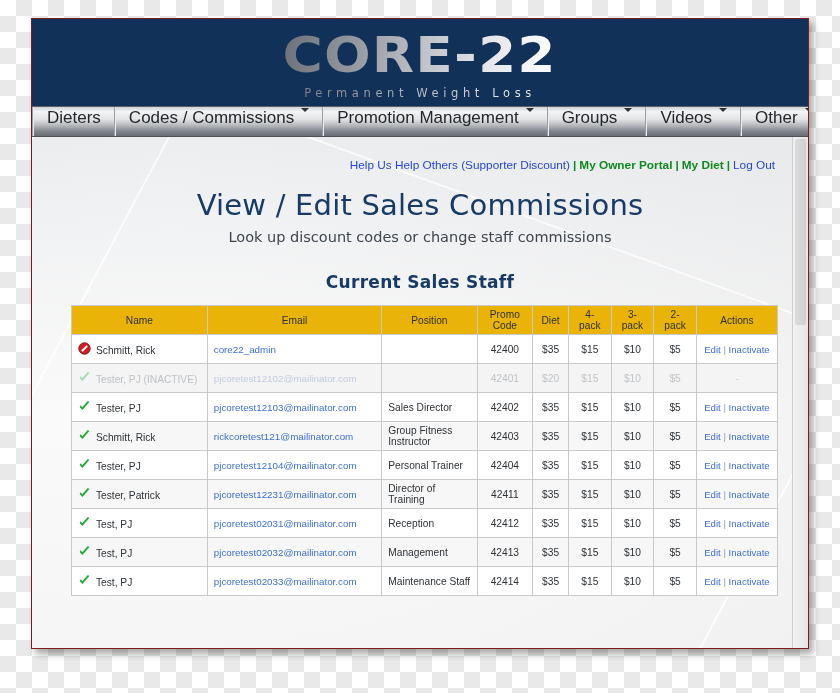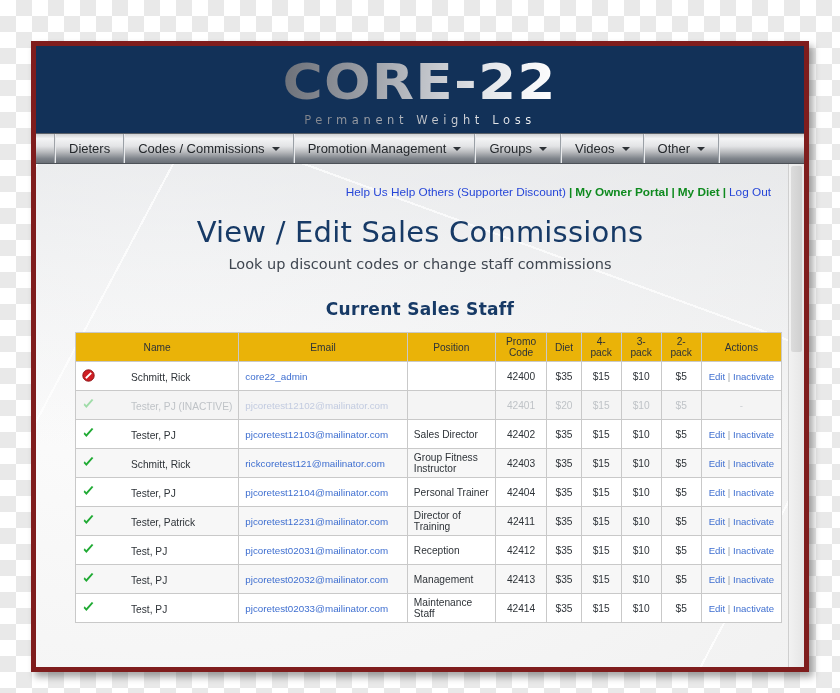--- a/index.html
+++ b/index.html
@@ -9,22 +9,22 @@
     background-color:#ffffff;
     background-image:
       linear-gradient(45deg,#e9e9e9 25%,transparent 25%,transparent 75%,#e9e9e9 75%),
       linear-gradient(45deg,#e9e9e9 25%,transparent 25%,transparent 75%,#e9e9e9 75%);
     background-size:32px 32px;
     background-position:0 0,16px 16px;
   }
 
   
   .window{
-    position:absolute;left:31px;top:41px;width:778px;height:631px;
-    border:5px solid #7f1d1d;
+    position:absolute;left:31px;top:18px;width:778px;height:631px;
+    border:1px solid #7f1d1d;
     box-sizing:border-box;
     box-shadow:4px 5px 7px rgba(0,0,0,.35);
     overflow:hidden;
     background:#fff;
   }
 
   
   .banner{
     height:87px;width:100%;
     background:#123158;
@@ -57,25 +57,25 @@
   
   .navbar{
     height:31px;width:100%;
     background:linear-gradient(to bottom,#cfd1d3 0%,#f3f4f5 16%,#e3e4e6 42%,#b9bbbe 62%,#7e838a 85%,#6a6f76 100%);
     border-top:1px solid #5a6068;border-bottom:1px solid #4c5157;
     display:flex;align-items:stretch;
     box-sizing:border-box;
   }
   .nav-spacer{width:18px;border-right:1px solid #9fa3a8;}
   .nav-item{
-    display:flex;align-items:center;gap:7px;
+    display:flex;align-items:flex-start;gap:7px;
     padding:1px 13px;
     border-right:1px solid #9aa0a6;
     border-left:1px solid #e9eaec;
-    font-size:13px;color:#24282c;
+    font-size:17px;color:#24282c;
     cursor:pointer;white-space:nowrap;
   }
   .nav-item:first-of-type{border-left:none;}
   .caret{
     width:0;height:0;
     border-left:4px solid transparent;border-right:4px solid transparent;
     border-top:4.5px solid #2d3136;
     display:inline-block;
   }
   .nav-fill{flex:1;border-left:1px solid #e9eaec;}
@@ -163,21 +163,21 @@
   td.email a{color:#3f6fd0;text-decoration:none;font-size:9.8px;cursor:pointer;}
   td.actions a{color:#3f6fd0;text-decoration:none;cursor:pointer;}
   td.actions{text-align:center;font-size:9.6px;color:#9aa0a6;white-space:nowrap;}
   tr.alt td{background:#f7f7f7;}
   tr.inactive td{color:#bfc3c7;background:#f4f4f4;}
   tr.inactive td.email a{color:#c2cbe0;}
   tr.inactive td.actions{color:#c9cdd1;}
 
   .ico{display:inline-block;width:13px;height:13px;vertical-align:-2px;margin-right:5px;position:relative;}
   .ico svg{display:block;}
-  .rowtxt{vertical-align:middle;margin-left:31px;}
+  .rowtxt{vertical-align:middle;}
 </style>
 </head>
 <body>
 
 <div class="window">
 
   <div class="banner">
     <div class="logo-word">CORE-22</div>
     <div class="logo-tag">Permanent Weight Loss</div>
   </div>

